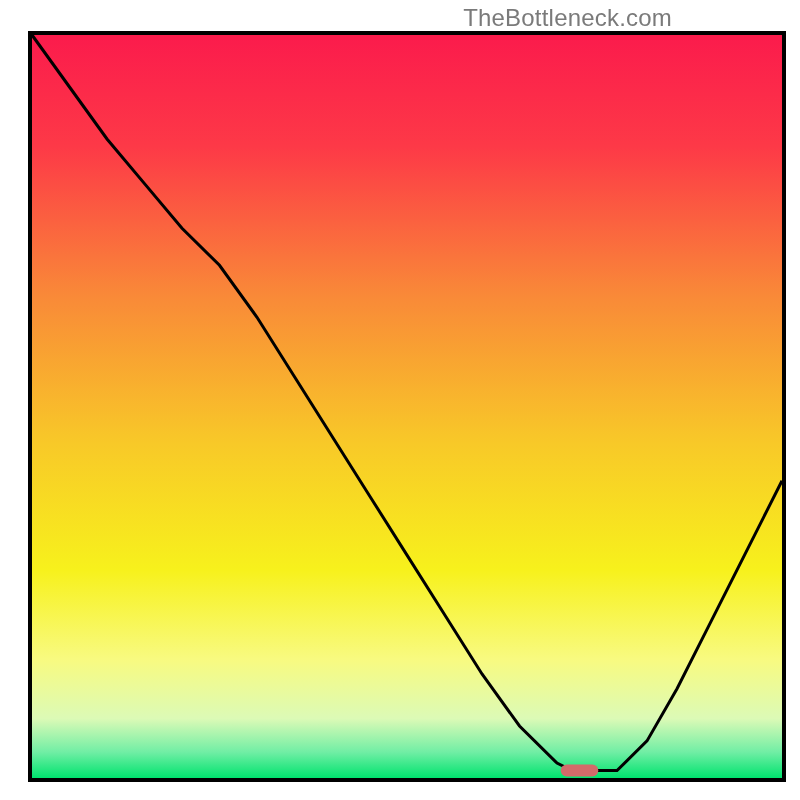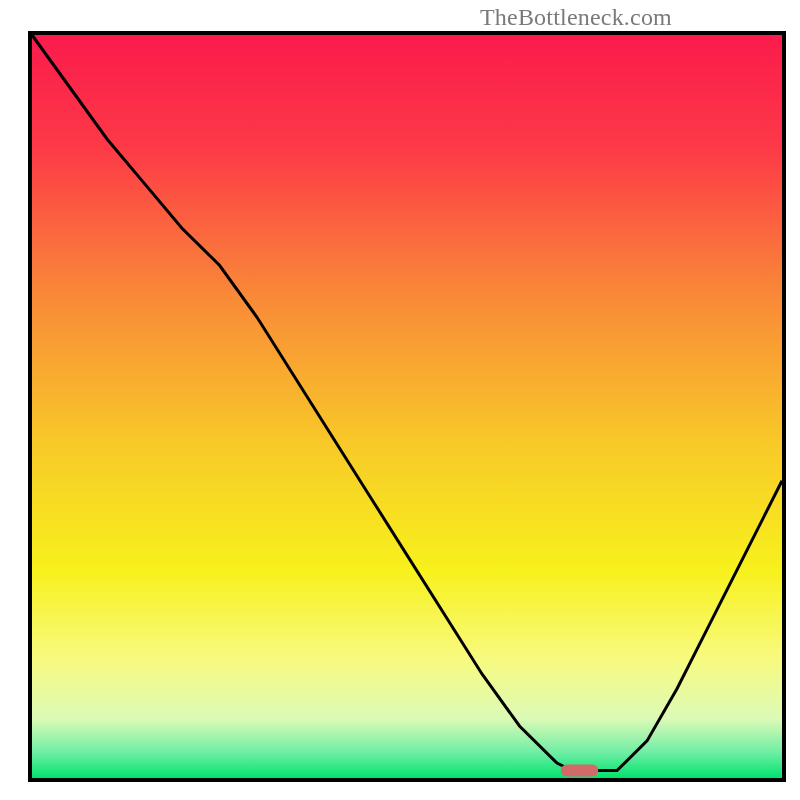--- a/index.html
+++ b/index.html
@@ -7,21 +7,20 @@
     padding: 0;
     width: 800px;
     height: 800px;
     background: #fff;
     font-family: Arial, Helvetica, sans-serif;
   }
   .container {
     position: relative;
     width: 684px;
     height: 800px;
-    font-family: Liberation Serif, serif;
   }
   .watermark {
     position: absolute;
     top: 4px;
     right: 12px;
     font-size: 24px;
     font-weight: 500;
     color: #7a7a7a;
     letter-spacing: 0.2px;
     z-index: 10;

